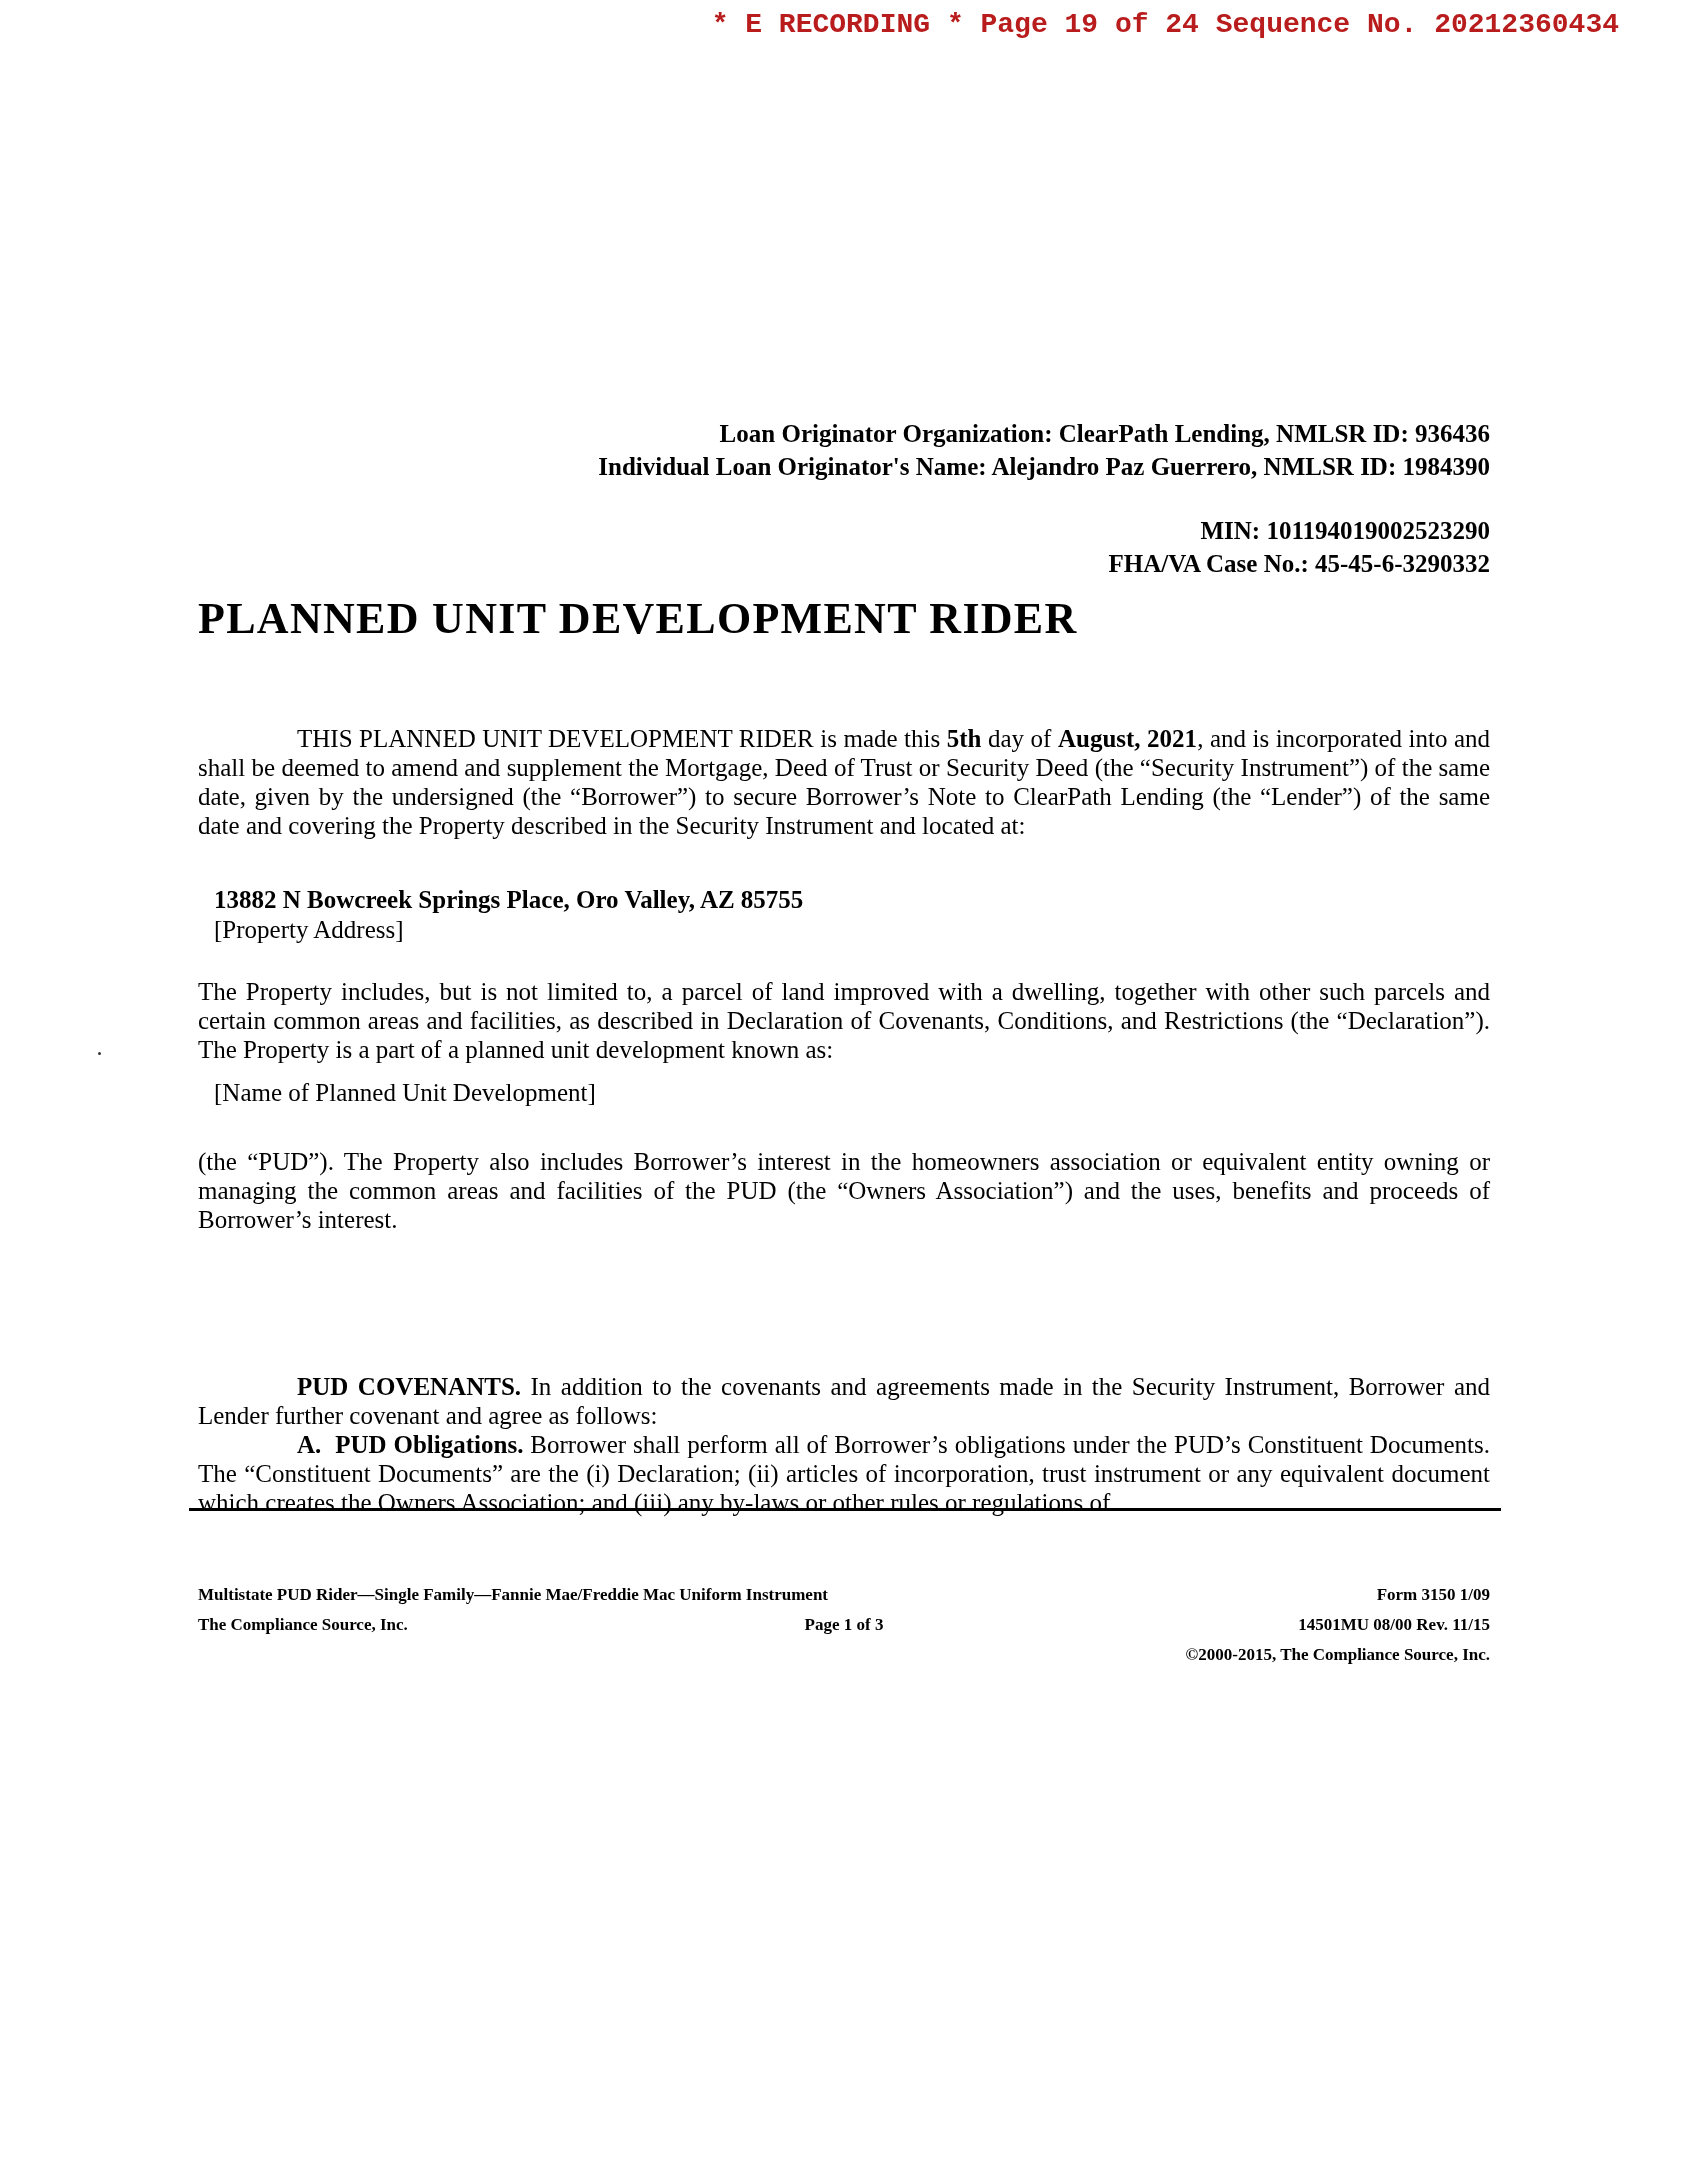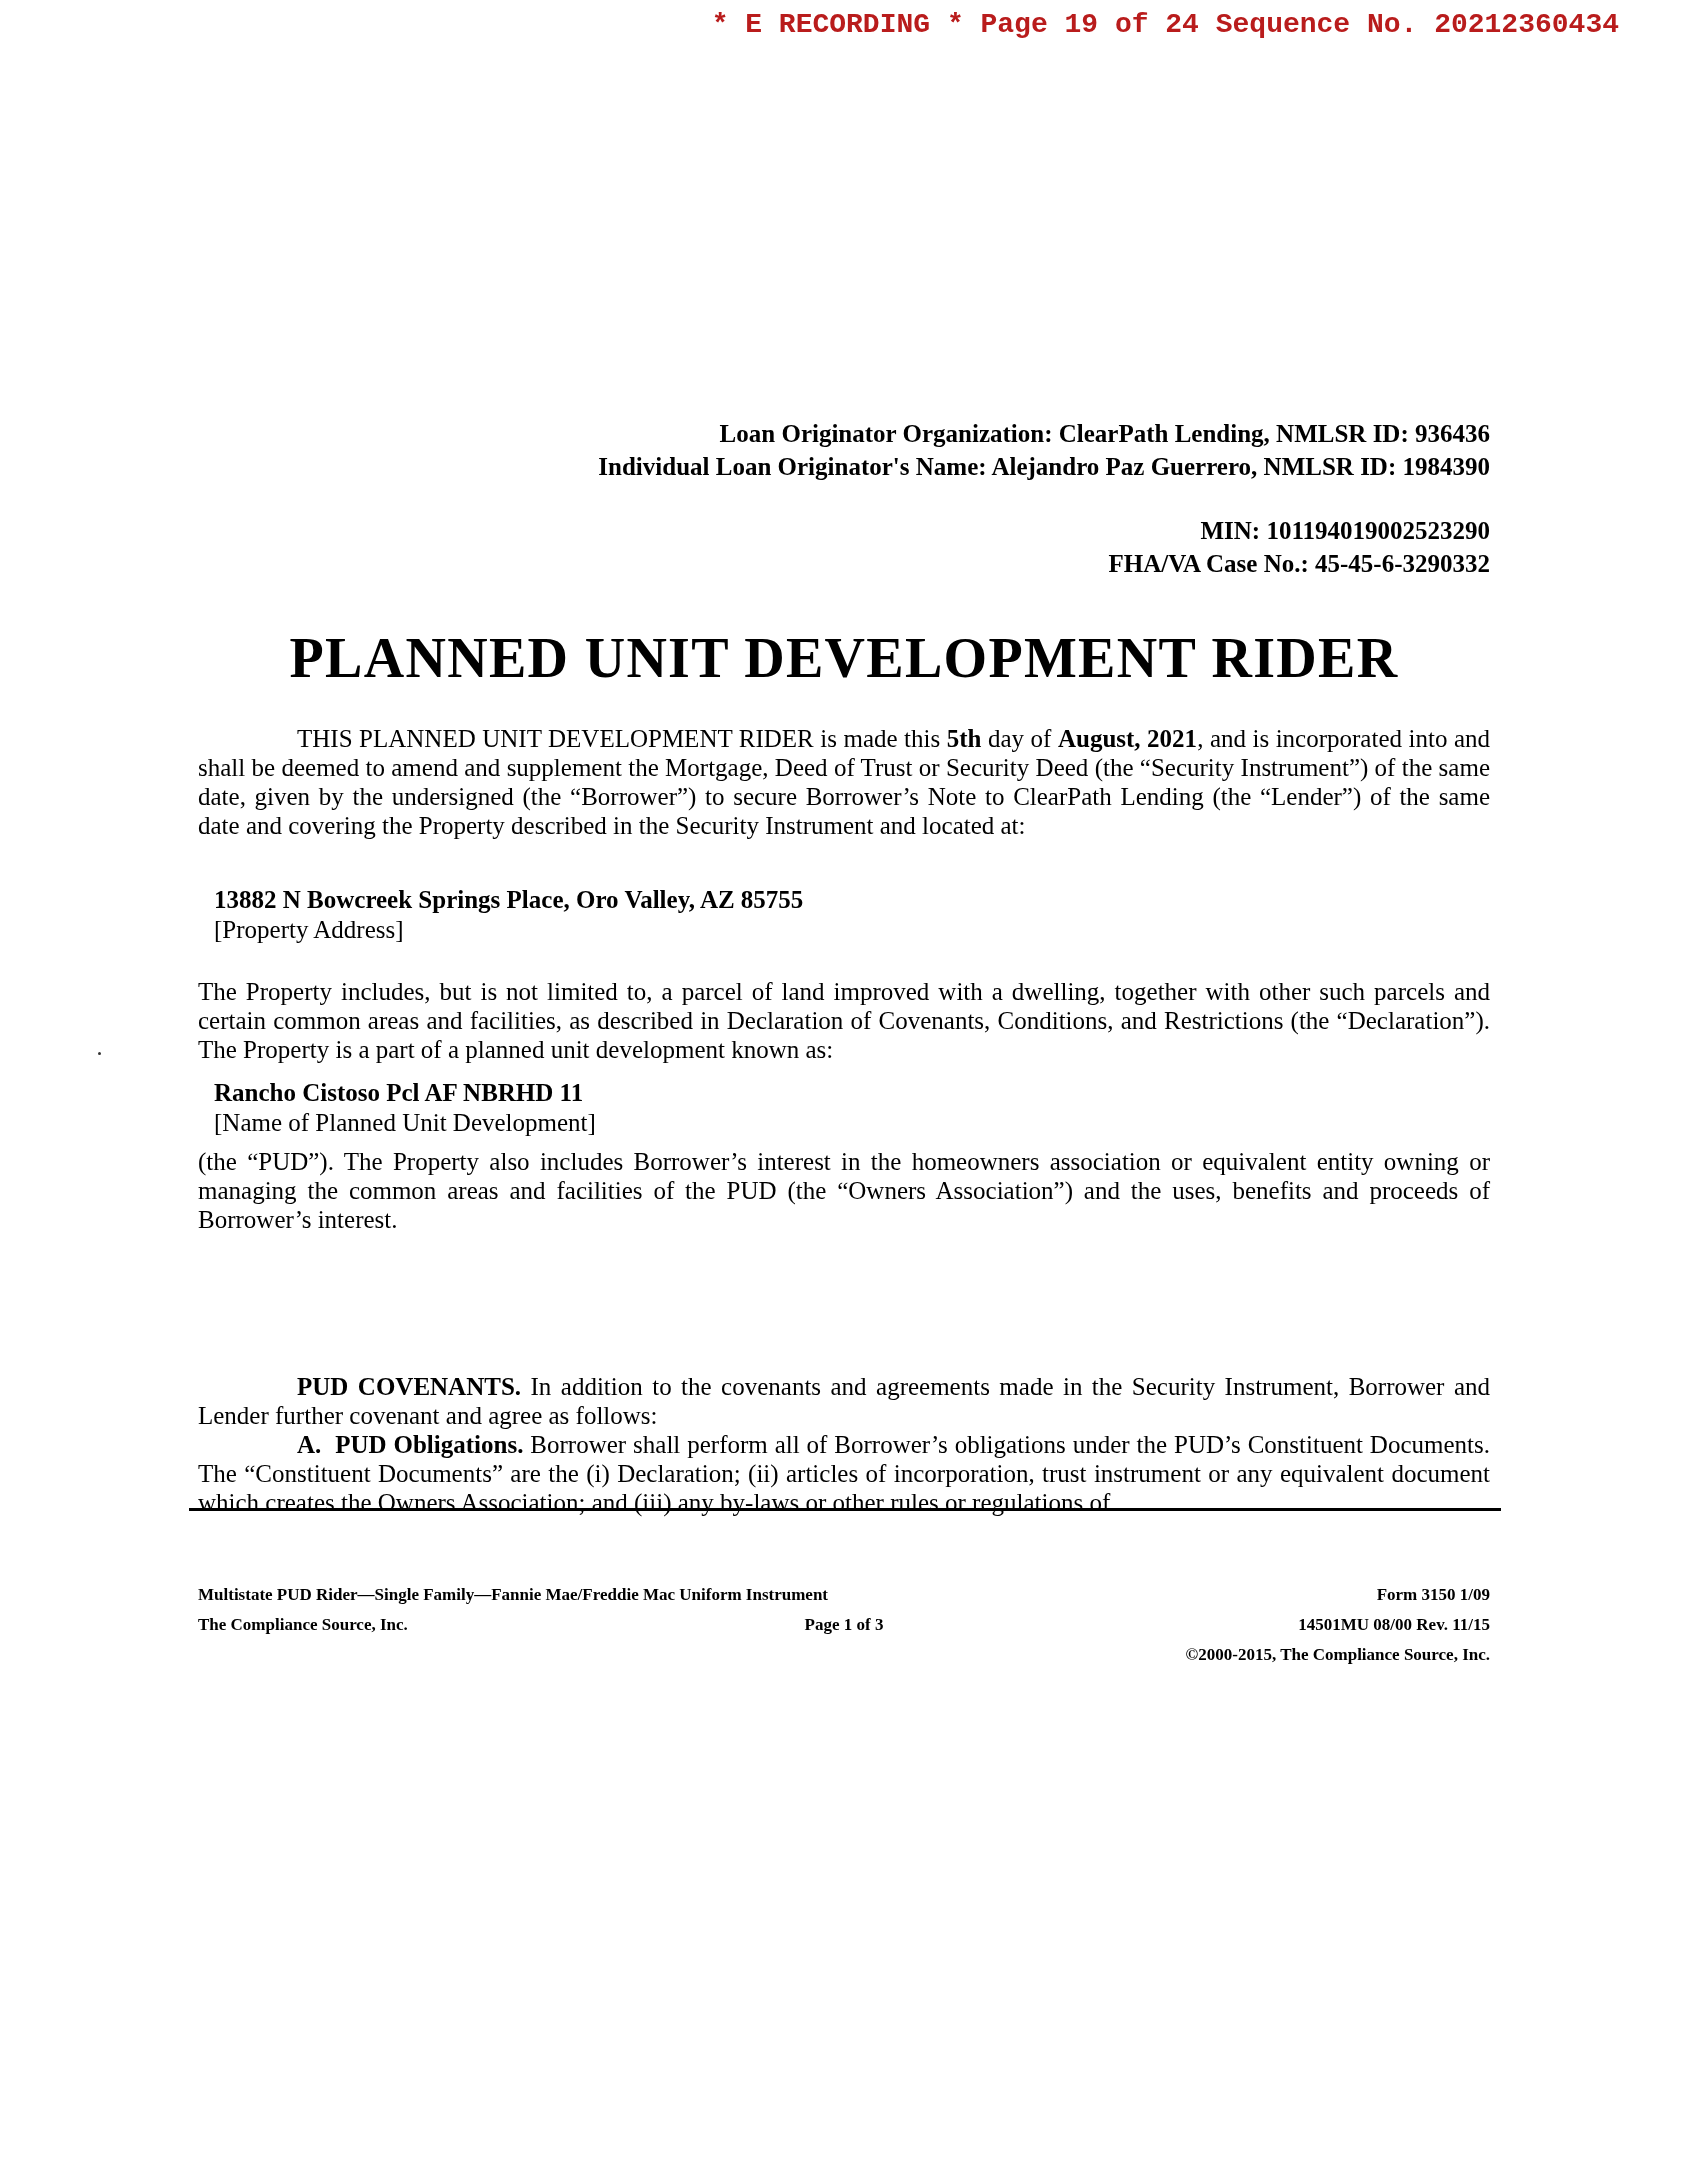--- a/index.html
+++ b/index.html
@@ -31,25 +31,24 @@
     width: 1292px;
     height: 100%;
     font-size: 25px;
     line-height: 29px;
   }
   .blk { position: absolute; margin: 0; }
   .rightblock { right: 0; text-align: right; font-weight: bold; line-height: 33px; white-space: nowrap; }
   .originator { top: 417px; }
   .caseinfo  { top: 514px; }
   .title {
-    top: 632px;
+    top: 592px;
     left: 0;
     width: 100%;
-    text-align: center;
-    font-size: 56px;
+    font-size: 44px;
     font-weight: bold;
     letter-spacing: 1.3px;
     line-height: 53px;
     margin: 0;
   }
   .para { text-align: justify; width: 100%; margin: 0; }
   .indent { text-indent: 99px; }
   .p1 { top: 724px; }
   .centerblock { left: 16px; width: 100%; text-align: left; line-height: 30px; }
   .addr { top: 885px; }
@@ -140,21 +139,20 @@
     <p class="blk para indent p1"><span>THIS PLANNED UNIT DEVELOPMENT RIDER is made this </span><b>5th</b><span> day of </span><b>August, 2021</b><span>, and is incorporated into and shall be deemed to amend and supplement the Mortgage, Deed of Trust or Security Deed (the “Security Instrument”) of the same date, given by the undersigned (the “Borrower”) to secure Borrower’s Note to ClearPath Lending (the “Lender”) of the same date and covering the Property described in the Security Instrument and located at:</span></p>
 
     <div class="blk centerblock addr">
       <div class="bold">13882 N Bowcreek Springs Place, Oro Valley, AZ 85755</div>
       <div>[Property Address]</div>
     </div>
 
     <p class="blk para p2">The Property includes, but is not limited to, a parcel of land improved with a dwelling, together with other such parcels and certain common areas and facilities, as described in Declaration of Covenants, Conditions, and Restrictions (the “Declaration”). The Property is a part of a planned unit development known as:</p>
 
     <div class="blk centerblock pudname">
-      <div class="bold">Rancho Cistoso Pcl AF NBRHD 11</div>
       <div>[Name of Planned Unit Development]</div>
     </div>
 
     <p class="blk para p3">(the “PUD”). The Property also includes Borrower’s interest in the homeowners association or equivalent entity owning or managing the common areas and facilities of the PUD (the “Owners Association”) and the uses, benefits and proceeds of Borrower’s interest.</p>
 
     <div class="blk covenants">
       <p class="para indent"><b>PUD COVENANTS.</b><span> In addition to the covenants and agreements made in the Security Instrument, Borrower and Lender further covenant and agree as follows:</span></p>
       <p class="para indent"><b>A.&nbsp;&nbsp;PUD Obligations.</b><span> Borrower shall perform all of Borrower’s obligations under the PUD’s Constituent Documents. The “Constituent Documents” are the (i) Declaration; (ii) articles of incorporation, trust instrument or any equivalent document which creates the Owners Association; and (iii) any by-laws or other rules or regulations of</span></p>
     </div>
 

